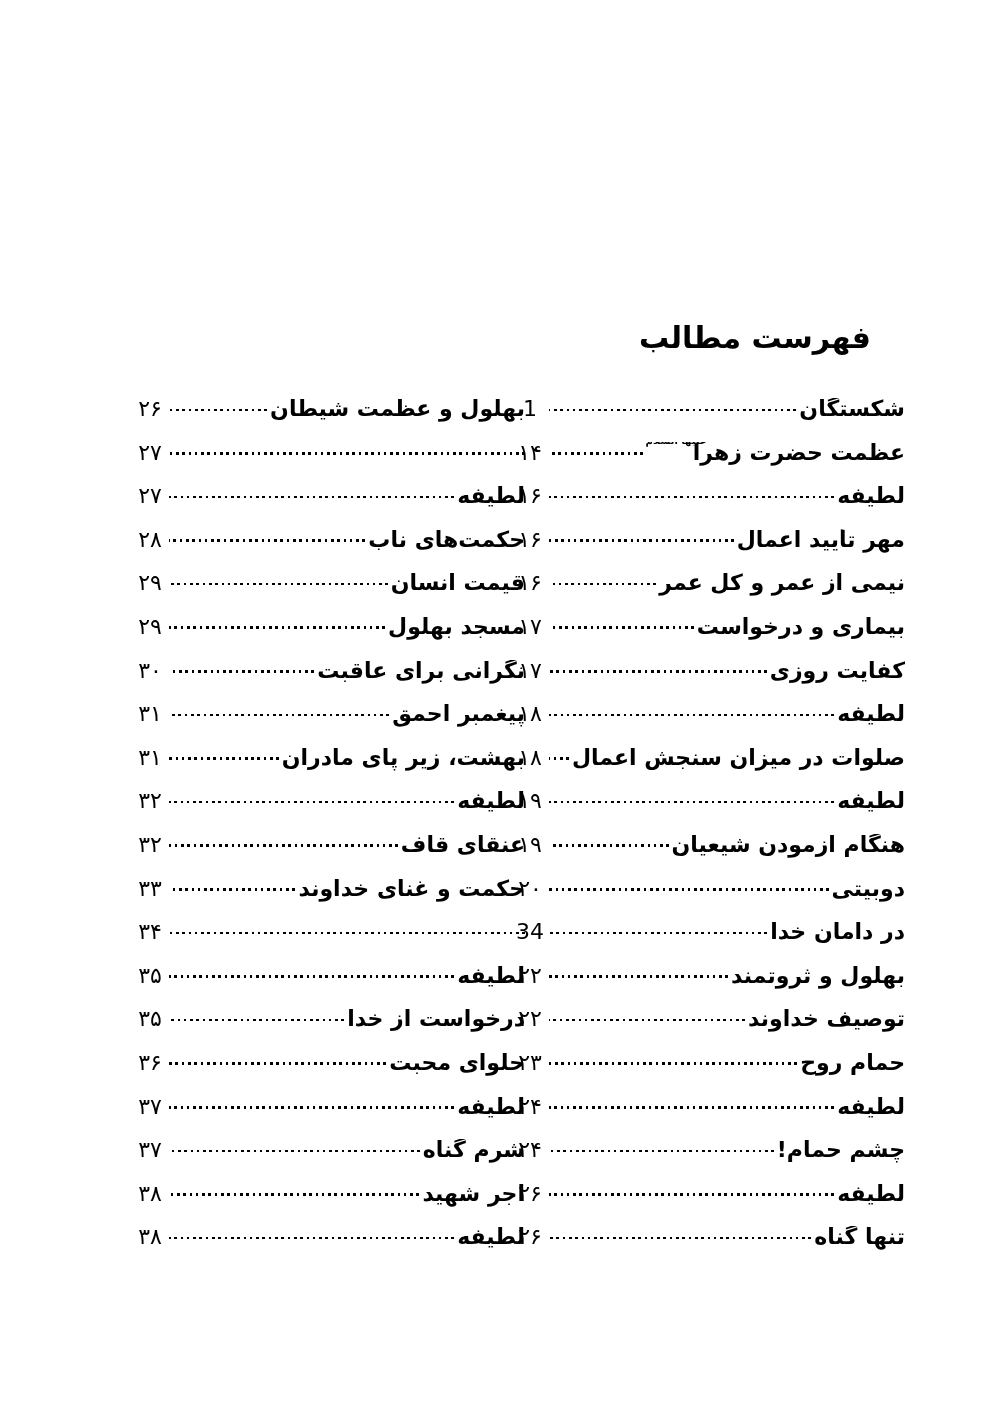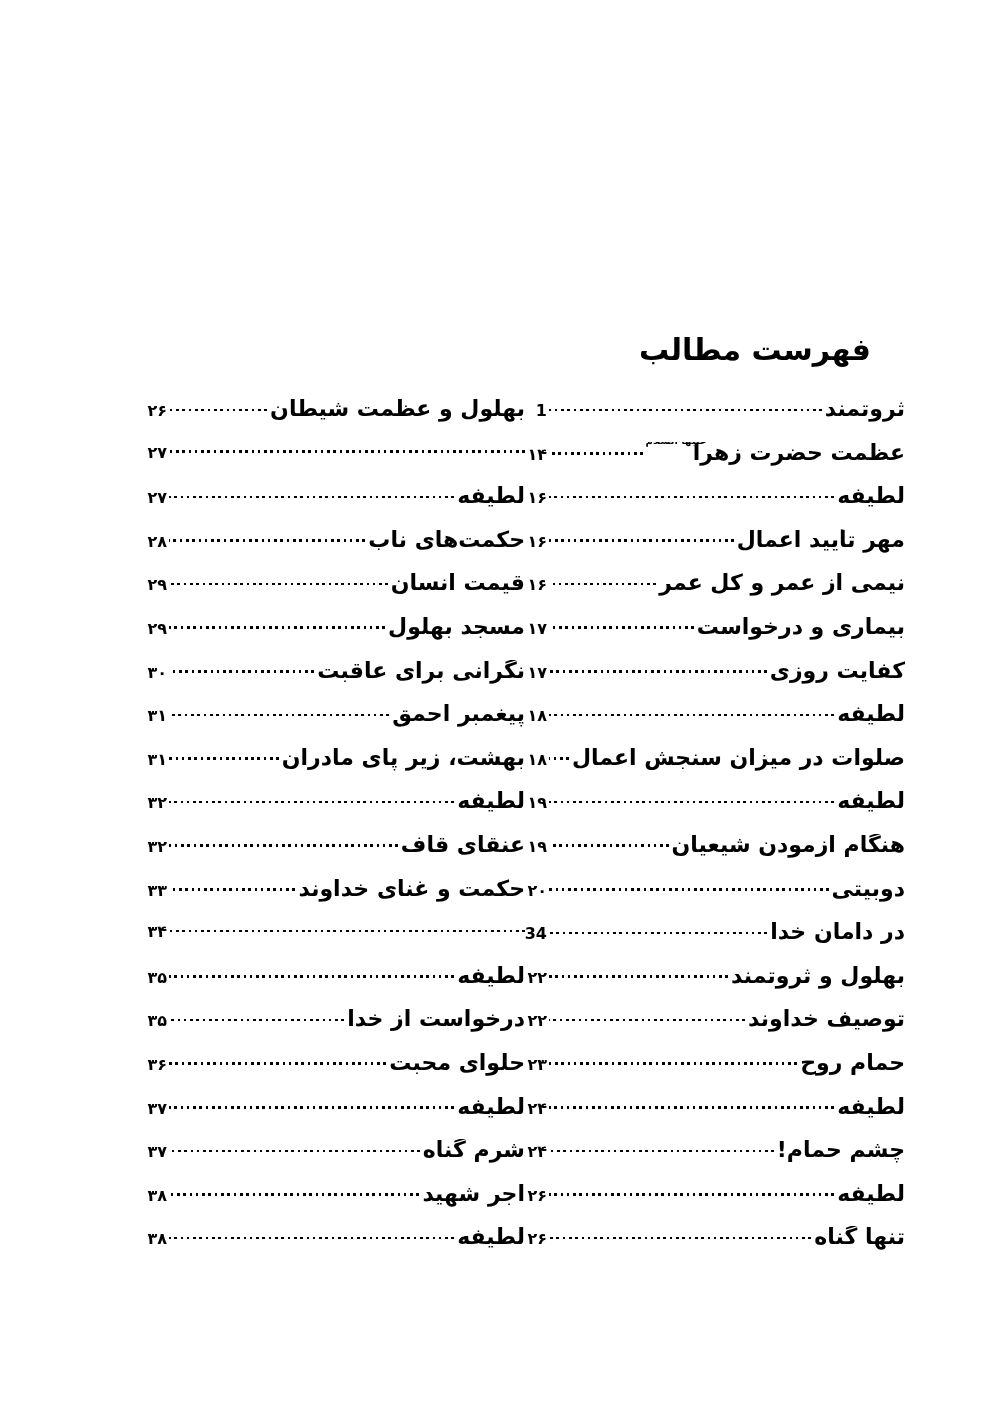--- a/index.html
+++ b/index.html
@@ -19,21 +19,21 @@
 
   .page {
     position: absolute;
     inset: 0;
     background: #ffffff;
   }
 
   
   .toc-title {
     position: absolute;
-    top: 312px;
+    top: 300px;
     right: 95px;
     width: 300px;
     text-align: center;
     font-size: 30px;
     font-weight: 700;
     letter-spacing: 0px;
     line-height: 1.2;
     direction: rtl;
     white-space: nowrap;
   }
@@ -108,43 +108,43 @@
     height: 2.5px;
     background-image: repeating-linear-gradient(
       to left,
       #000 0px, #000 2.6px,
       transparent 2.6px, transparent 6.3px
     );
   }
 
   .entry-page {
     flex: 0 0 auto;
-    font-size: 16px;
-    font-weight: 700;
+    font-size: 22px;
+    font-weight: 400;
     line-height: 1;
     white-space: nowrap;
     padding-right: 2px;
     min-width: 34px;
-    text-align: right;
+    text-align: center;
     direction: ltr;
     unicode-bidi: isolate;
   }
 </style>
 </head>
 <body>
 
 <div class="page">
 
   <h1 class="toc-title">فهرست مطالب</h1>
 
   <div class="columns">
 
     <div class="toc-column right-col">
         <div class="toc-entry">
-          <span class="entry-title">ثروتمند</span>
+          <span class="entry-title">شکستگان</span>
           <span class="leader"></span>
           <span class="entry-page">1</span>
         </div>
         <div class="toc-entry">
           <span class="entry-title">عظمت حضرت زهرا<sup class="honorific">علیها السلام</sup></span>
           <span class="leader"></span>
           <span class="entry-page">۱۴</span>
         </div>
         <div class="toc-entry">
           <span class="entry-title">لطیفه</span>

